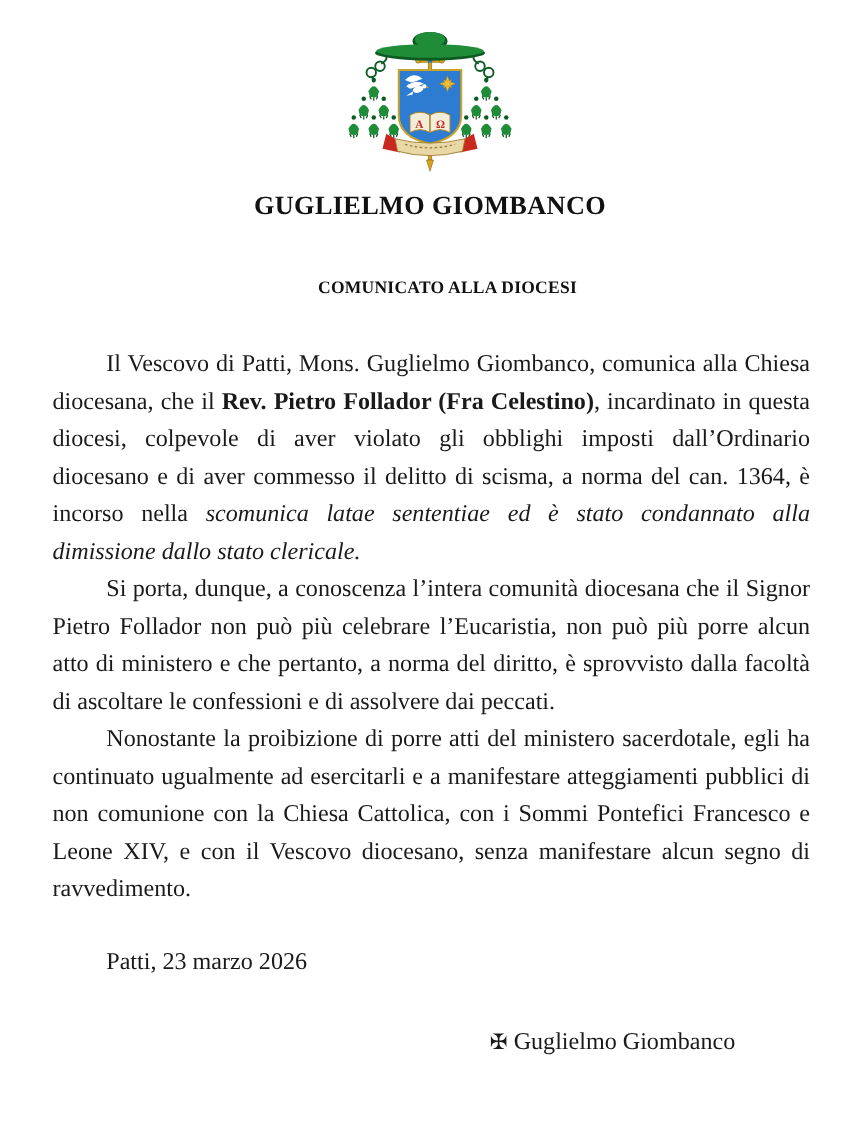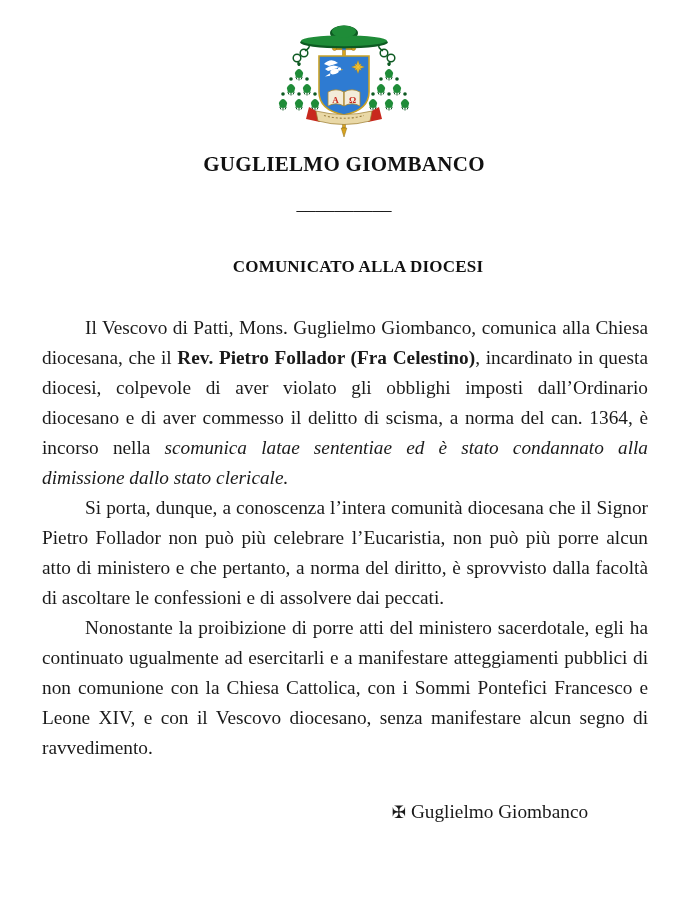--- a/index.html
+++ b/index.html
@@ -28,21 +28,21 @@
     margin:0; text-align:center; font-weight:bold;
     font-size:21px; line-height:32px; color:#111; letter-spacing:.3px;
   }
   h1 { margin-top:6px; }
   .divider {
     margin-top:12px; height:24px; text-align:center;
     font-size:19px; line-height:24px; color:#111; letter-spacing:0;
   }
   h3 {
     margin:38px 0 0; text-align:center; font-weight:bold;
-    font-size:17px; line-height:25px; color:#111; letter-spacing:.2px;padding-left:28px;
+    font-size:14px; line-height:25px; color:#111; letter-spacing:.2px;padding-left:28px;
   }
 
   .body-text { margin:34px 40px 0 42px; }
   .body-par {
     margin:0; font-size:19.3px; line-height:30px;
     text-align:justify; text-indent:43px;
   }
   .seg-normal { font-weight:normal; font-style:normal;margin-top:12px; }
   .seg-bold { font-weight:bold; }
   .seg-italic { font-style:italic; }
@@ -148,28 +148,28 @@
       <g>
         <polygon points="40,90 31,85 28,97 42,100" class="f-red"></polygon>
         <polygon points="92,90 101,85 104,97 90,100" class="f-red"></polygon>
         <path d="M38,89 Q66,96 94,89 L92,99 Q66,106 40,99 Z" class="f-cream"></path>
         <path d="M46,93.5 Q66,99 86,93.5" stroke="#8a6a28" stroke-width="1.1" stroke-dasharray="2,2" fill="none" opacity="0.8"></path>
       </g>
     </svg>
   </div>
 
   <h1>GUGLIELMO GIOMBANCO</h1>
-  <div class="divider">__________</div>
   <h3>COMUNICATO ALLA DIOCESI</h3>
 
   <div class="body-text">
       <p class="body-par"><span class="seg-normal">Il Vescovo di Patti, Mons. Guglielmo Giombanco, comunica alla Chiesa diocesana, che il </span><span class="seg-bold">Rev. Pietro Follador (Fra Celestino)</span><span class="seg-normal">, incardinato in questa diocesi, colpevole di aver violato gli obblighi imposti dall’Ordinario diocesano e di aver commesso il delitto di scisma, a norma del can. 1364, è incorso nella </span><span class="seg-italic">scomunica latae sententiae ed è stato condannato alla dimissione dallo stato clericale.</span></p>
       <p class="body-par"><span class="seg-normal">Si porta, dunque, a conoscenza l’intera comunità diocesana che il Signor Pietro Follador non può più celebrare l’Eucaristia, non può più porre alcun atto di ministero e che pertanto, a norma del diritto, è sprovvisto dalla facoltà di ascoltare le confessioni e di assolvere dai peccati.</span></p>
       <p class="body-par"><span class="seg-normal">Nonostante la proibizione di porre atti del ministero sacerdotale, egli ha continuato ugualmente ad esercitarli e a manifestare atteggiamenti pubblici di non comunione con la Chiesa Cattolica, con i Sommi Pontefici Francesco e Leone XIV, e con il Vescovo diocesano, senza manifestare alcun segno di ravvedimento.</span></p>
     </div>
 
+  <p class="dateline">Patti, 23 marzo 2026</p>
 
   <div class="signature">
     <p><span class="sig-cross">✠</span> <span>Guglielmo Giombanco</span></p>
 
   </div>
 
 </div>
 
 </body></html>

